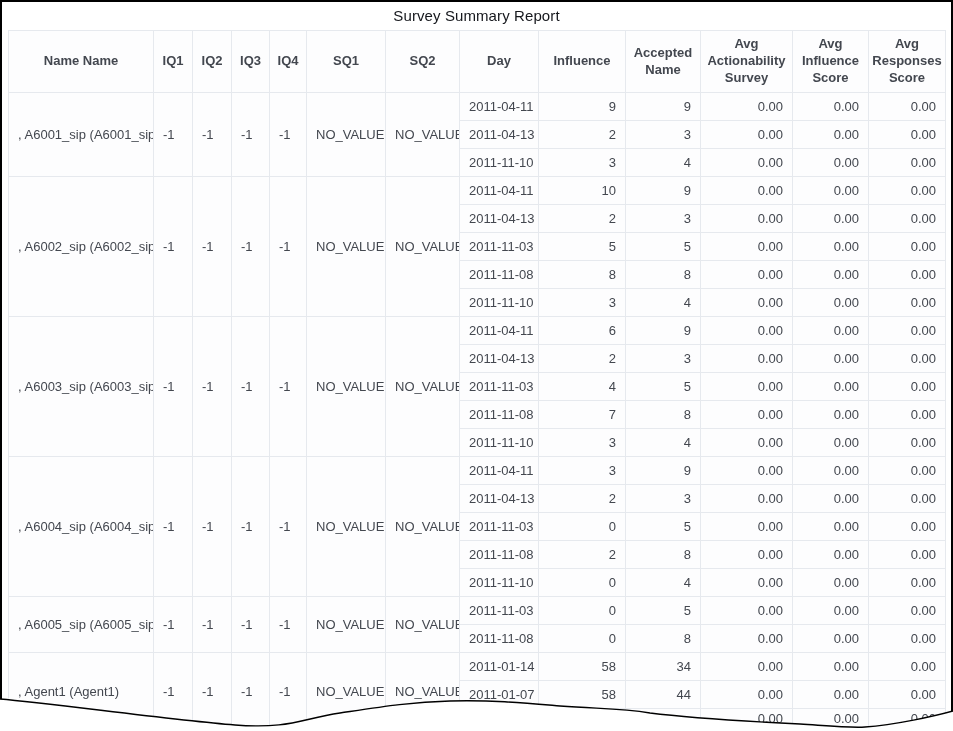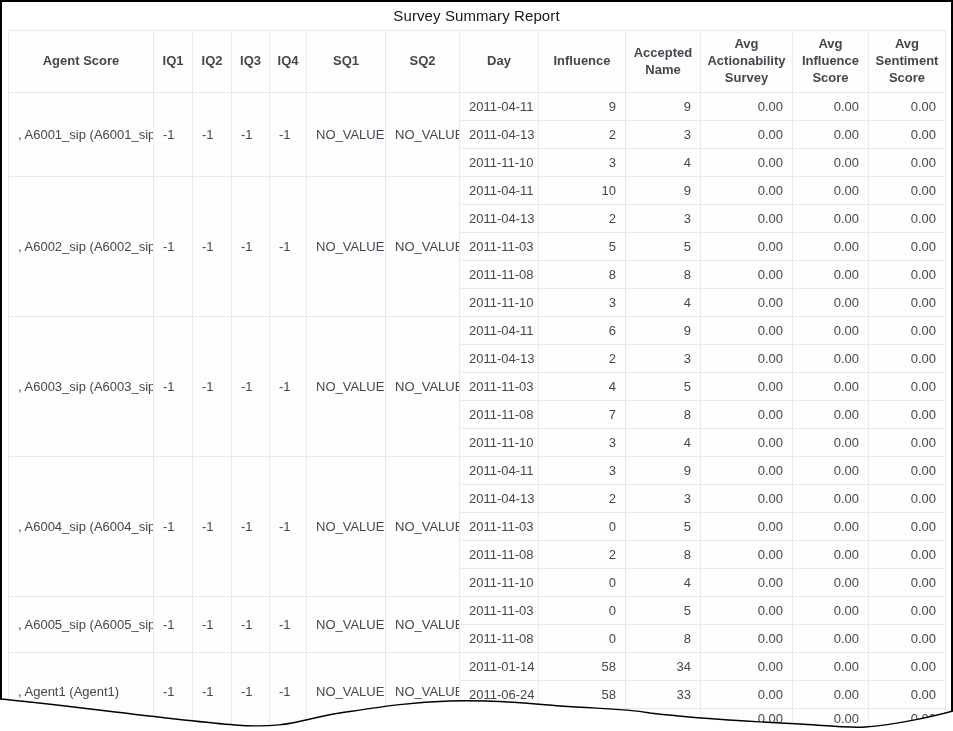--- a/index.html
+++ b/index.html
@@ -41,33 +41,33 @@
         <col style="width: 74px;">
         <col style="width: 79px;">
         <col style="width: 87px;">
         <col style="width: 75px;">
         <col style="width: 92px;">
         <col style="width: 76px;">
         <col style="width: 77px;">
       </colgroup>
     <thead>
       <tr id="header-row">
-          <th>Agent Score</th>
+          <th>Name Name</th>
           <th>IQ1</th>
           <th>IQ2</th>
           <th>IQ3</th>
           <th>IQ4</th>
           <th>SQ1</th>
           <th>SQ2</th>
           <th>Day</th>
           <th>Influence</th>
           <th>Accepted Name</th>
           <th>Avg Actionability Survey</th>
           <th>Avg Influence Score</th>
-          <th>Avg Sentiment Score</th>
+          <th>Avg Responses Score</th>
         </tr>
     </thead>
     <tbody id="table-body">
         <tr class="group-start">
           <td rowspan="3" class="left">, A6001_sip (A6001_sip)</td>
           <td rowspan="3" class="left">-1</td>
           <td rowspan="3" class="left">-1</td>
           <td rowspan="3" class="left">-1</td>
           <td rowspan="3" class="left">-1</td>
           <td rowspan="3" class="left">NO_VALUE</td>
@@ -268,23 +268,23 @@
           <td rowspan="3" class="left">NO_VALUE</td>
           <td rowspan="3" class="left">NO_VALUE</td>
           <td class="left">2011-01-14</td>
           <td class="num">58</td>
           <td class="num">34</td>
           <td class="num">0.00</td>
           <td class="num">0.00</td>
           <td class="num">0.00</td>
         </tr>
         <tr>
-          <td class="left">2011-06-24</td>
+          <td class="left">2011-01-07</td>
           <td class="num">58</td>
-          <td class="num">33</td>
+          <td class="num">44</td>
           <td class="num">0.00</td>
           <td class="num">0.00</td>
           <td class="num">0.00</td>
         </tr>
         <tr class="partial-row">
           <td class="left"></td>
           <td class="num"></td>
           <td class="num"></td>
           <td class="num">0.00</td>
           <td class="num">0.00</td>

